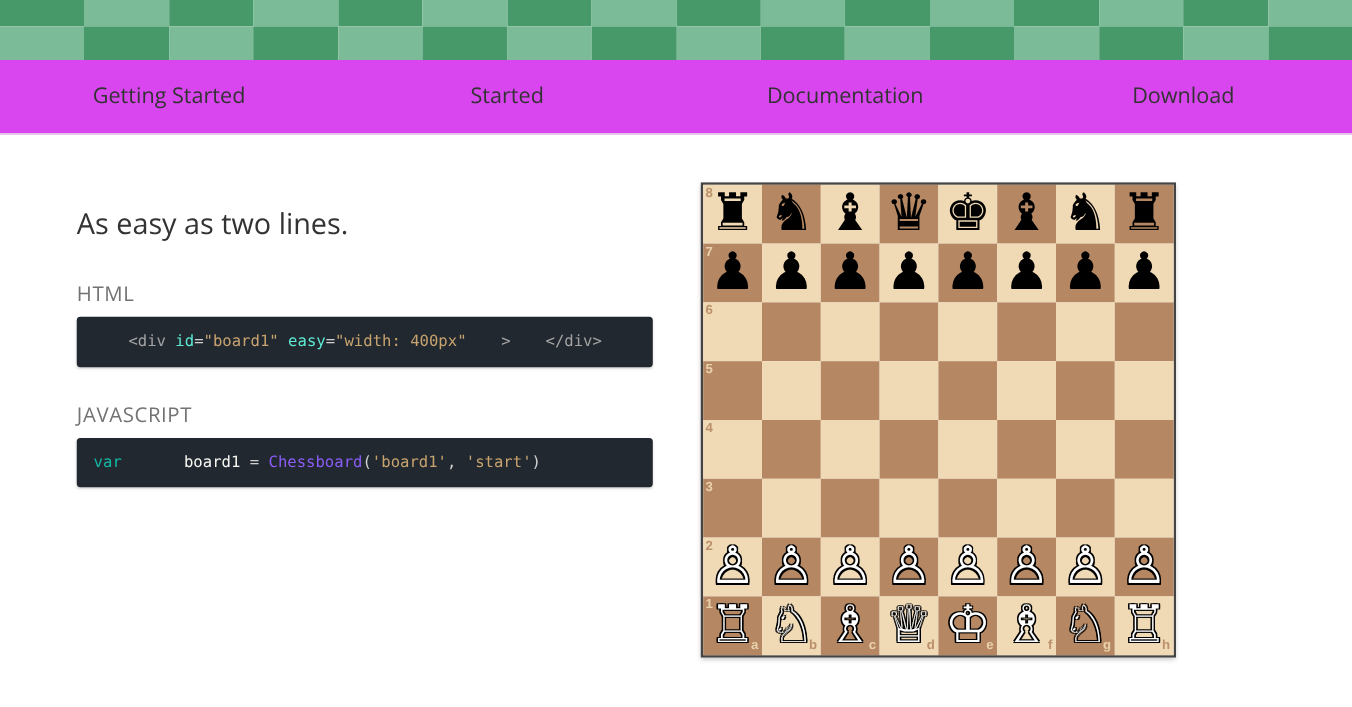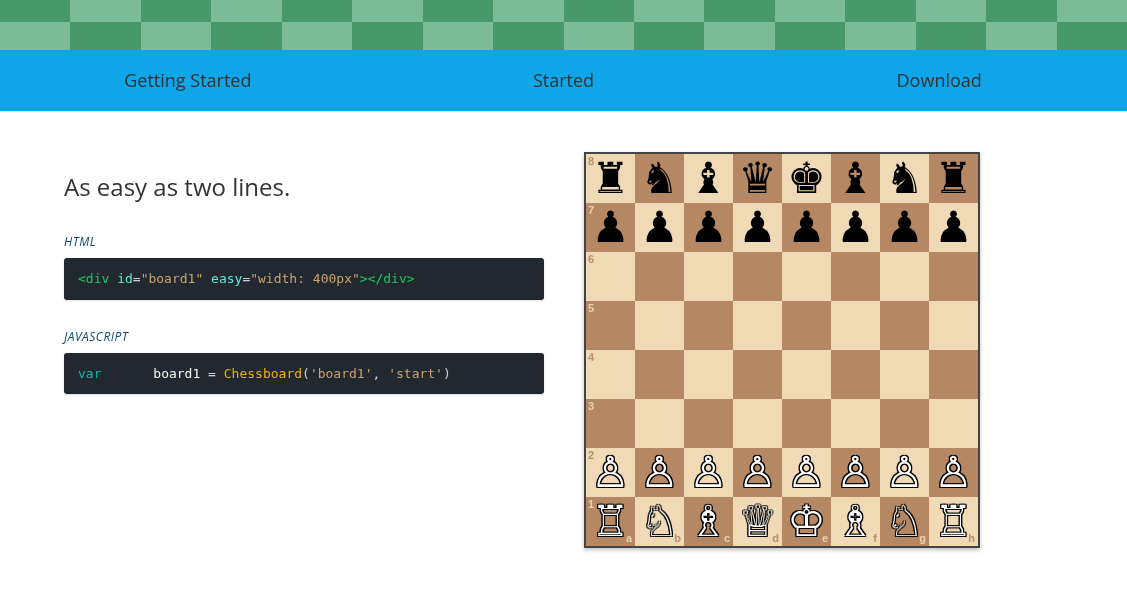--- a/index.html
+++ b/index.html
@@ -6,45 +6,45 @@
   body { width:1127px; }
 
   
   .hero { width:100%; }
   .hero-row { display:flex; }
   .hero-sq { flex:1 1 0; }
   .hero-dark  { background:#47996a; }
   .hero-light { background:#7cbb98; }
 
   
-  .nav { display:flex; border-bottom:1px solid #e1e1e1; background:#0ea5e9; }
+  .nav { display:flex; border-bottom:1px solid #e1e1e1; background:#d946ef; }
   .nav a { flex:1 1 0; text-align:center; padding:18px 0 19px; font-size:18px; color:#333; text-decoration:none; cursor:pointer; }
 
   
   .main { display:flex; padding:40px 64px 40px 64px; }
   .left  { width:480px; padding-right:40px; }
   .right { flex:1; display:flex; justify-content:flex-start; }
 
   h1.headline { font-weight:400; font-size:24px; margin:18px 0 30px 0; color:#333; }
 
-  .code-label { font-size:12px; letter-spacing:.5px; color:#0c4a6e; margin:0 0 8px 0;font-style:italic; }
+  .code-label { font-size:17px; letter-spacing:.5px; color:#737373; margin:0 0 8px 0; }
 
   pre.snippet {
     background:#22282f; color:#f8f8f2; border-radius:3px;
     padding:12px 14px; margin:0 0 28px 0;
     font-family: Menlo, Consolas, "DejaVu Sans Mono", monospace;
     font-size:13px; line-height:1.35; overflow:auto;
     box-shadow:0 1px 2px rgba(0,0,0,.15);
   }
   .tok-keyword { color:#14b8a6; }      
-  .tok-tag     { color:#22c55e; }      
+  .tok-tag     { color:#a3a3a3;margin-left:29px; }      
   .tok-attr    { color:#5eead4; }      
   .tok-string  { color:#c7a36f; }      
   .tok-ident   { color:#f8f8f2;margin-left:44px; }
-  .tok-type    { color:#eab308; }      
+  .tok-type    { color:#8b5cf6; }      
   .tok-punc    { color:#d1d1d1; }      
 
   
   .board-outer { border:2px solid #444; box-shadow:0 2px 4px rgba(0,0,0,.25); display:inline-block; }
   .board { display:grid; grid-template-columns:repeat(8,49px); grid-template-rows:repeat(8,49px); }
   .sq { position:relative; display:flex; align-items:center; justify-content:center; }
   .light { background:#f0d9b5; }
   .dark  { background:#b58863; }
   .rank-lbl, .file-lbl {
     position:absolute; font:700 11px/1 "Helvetica Neue",Arial,sans-serif;
@@ -103,20 +103,21 @@
       <div class="hero-sq hero-light"></div>
       <div class="hero-sq hero-dark"></div>
       <div class="hero-sq hero-light"></div>
       <div class="hero-sq hero-dark"></div>
     </div>
   </div>
 
 <nav class="nav">
     <a>Getting Started</a>
     <a>Started</a>
+    <a>Documentation</a>
     <a>Download</a>
   </nav>
 
 <div class="main">
 
   <div class="left">
     <h1 class="headline">As easy as two lines.</h1>
 
     <p class="code-label">HTML</p>
     <pre class="snippet"><span class="tok-tag">&lt;div</span><span> </span><span class="tok-attr">id</span><span class="tok-punc">=</span><span class="tok-string">"board1"</span><span> </span><span class="tok-attr">easy</span><span class="tok-punc">=</span><span class="tok-string">"width: 400px"</span><span class="tok-tag">&gt;</span><span class="tok-tag">&lt;/div&gt;</span></pre>

